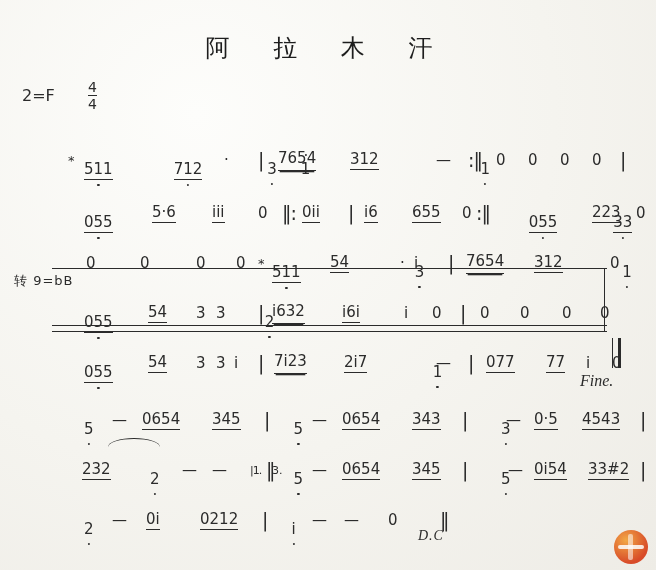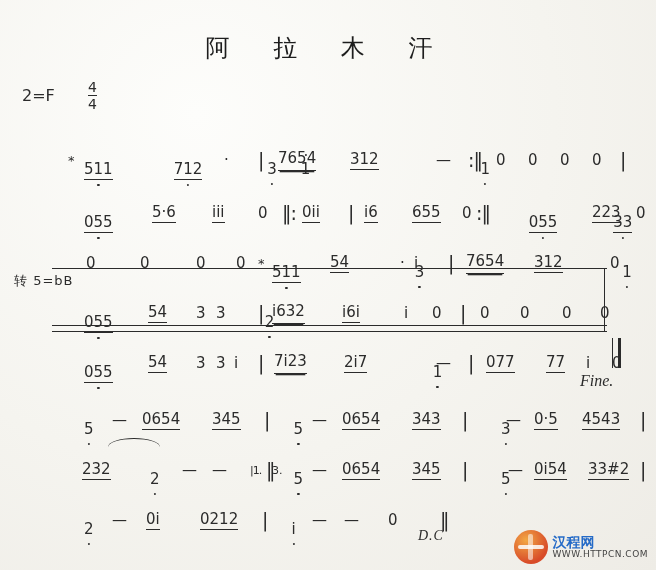--- a/index.html
+++ b/index.html
@@ -130,21 +130,21 @@
 <div class="sheet">
 
   <div class="title">阿 拉 木 汗</div>
 
   <div class="keysig">2=F</div>
   <div class="meter">
     <span class="num">4</span>
     <span class="den">4</span>
   </div>
 
-  <div class="transpose">转 5=bB</div>
+  <div class="transpose">转 9=bB</div>
   <div class="finemark">Fine.</div>
   <div class="dcmark">D.C</div>
 
   <div class="row" id="r1" style="top:140px"><span class="cell star" style="left: 68px;">*</span><span class="cell u1 dotD" style="left: 84px;">511</span><span class="cell u1 dotD" style="left: 145px;">712</span><span class="cell dotD" style="left: 210px;">3</span><span class="cell " style="left: 224px;">·</span><span class="cell dotU" style="left: 234px;">1</span><span class="cell bar" style="left: 258px;">|</span><span class="cell u2" style="left: 278px;">7654</span><span class="cell u1" style="left: 350px;">312</span><span class="cell dotD" style="left: 404px;">1</span><span class="cell " style="left: 436px;">—</span><span class="cell repeat" style="left: 468px;">:‖</span><span class="cell " style="left: 496px;">0</span><span class="cell " style="left: 528px;">0</span><span class="cell " style="left: 560px;">0</span><span class="cell " style="left: 592px;">0</span><span class="cell bar" style="left: 620px;">|</span></div>
   <div class="row" id="r2" style="top:193px"><span class="cell u1 dotD" style="left: 84px;">055</span><span class="cell u1" style="left: 152px;">5·6</span><span class="cell u1" style="left: 212px;">iii</span><span class="cell " style="left: 258px;">0</span><span class="cell repeat" style="left: 282px;">‖:</span><span class="cell u1" style="left: 302px;">0ii</span><span class="cell bar" style="left: 348px;">|</span><span class="cell u1" style="left: 364px;">i6</span><span class="cell u1" style="left: 412px;">655</span><span class="cell " style="left: 462px;">0</span><span class="cell repeat" style="left: 476px;">:‖</span><span class="cell u1 dotD" style="left: 500px;">055</span><span class="cell u1 dotD" style="left: 556px;">33</span><span class="cell u1" style="left: 592px;">223</span><span class="cell " style="left: 636px;">0</span></div>
   <div class="row" id="r3" style="top:243px"><span class="cell " style="left: 86px;">0</span><span class="cell " style="left: 140px;">0</span><span class="cell " style="left: 196px;">0</span><span class="cell " style="left: 236px;">0</span><span class="cell star" style="left: 258px;">*</span><span class="cell u1 dotD" style="left: 272px;">511</span><span class="cell u1" style="left: 330px;">54</span><span class="cell dotD" style="left: 386px;">3</span><span class="cell " style="left: 400px;">·</span><span class="cell " style="left: 414px;">i</span><span class="cell bar" style="left: 448px;">|</span><span class="cell u2" style="left: 466px;">7654</span><span class="cell u1" style="left: 534px;">312</span><span class="cell dotD" style="left: 584px;">1</span><span class="cell " style="left: 610px;">0</span></div>
   <div class="row" id="r4" style="top:293px"><span class="cell u1 dotD" style="left: 84px;">055</span><span class="cell u1" style="left: 148px;">54</span><span class="cell " style="left: 196px;">3</span><span class="cell " style="left: 216px;">3</span><span class="cell dotD" style="left: 236px;">2</span><span class="cell bar" style="left: 258px;">|</span><span class="cell u2" style="left: 272px;">i632</span><span class="cell u1" style="left: 342px;">i6i</span><span class="cell " style="left: 404px;">i</span><span class="cell " style="left: 432px;">0</span><span class="cell bar" style="left: 460px;">|</span><span class="cell " style="left: 480px;">0</span><span class="cell " style="left: 520px;">0</span><span class="cell " style="left: 562px;">0</span><span class="cell " style="left: 600px;">0</span></div>
   <div class="row" id="r5" style="top:343px"><span class="cell u1 dotD" style="left: 84px;">055</span><span class="cell u1" style="left: 148px;">54</span><span class="cell " style="left: 196px;">3</span><span class="cell " style="left: 216px;">3</span><span class="cell " style="left: 234px;">i</span><span class="cell bar" style="left: 258px;">|</span><span class="cell u2" style="left: 274px;">7i23</span><span class="cell u1" style="left: 344px;">2i7</span><span class="cell dotD" style="left: 404px;">1</span><span class="cell " style="left: 436px;">—</span><span class="cell bar" style="left: 468px;">|</span><span class="cell u1" style="left: 486px;">077</span><span class="cell u1" style="left: 546px;">77</span><span class="cell " style="left: 586px;">i</span><span class="cell " style="left: 612px;">0</span></div>
   <div class="row" id="r6" style="top:400px"><span class="cell dotD" style="left: 84px;">5</span><span class="cell " style="left: 112px;">—</span><span class="cell u1" style="left: 142px;">0654</span><span class="cell u1" style="left: 212px;">345</span><span class="cell bar" style="left: 264px;">|</span><span class="cell dotD" style="left: 284px;">5</span><span class="cell " style="left: 312px;">—</span><span class="cell u1" style="left: 342px;">0654</span><span class="cell u1" style="left: 412px;">343</span><span class="cell bar" style="left: 462px;">|</span><span class="cell dotD" style="left: 482px;">3</span><span class="cell " style="left: 506px;">—</span><span class="cell u1" style="left: 534px;">0·5</span><span class="cell u1" style="left: 582px;">4543</span><span class="cell bar" style="left: 640px;">|</span></div>
   <div class="row" id="r7" style="top:450px"><span class="cell u1" style="left: 82px;">232</span><span class="cell dotD" style="left: 150px;">2</span><span class="cell " style="left: 182px;">—</span><span class="cell " style="left: 212px;">—</span><span class="cell repeat tiny" style="left: 250px;">|1.</span><span class="cell bar" style="left: 266px;">‖</span><span class="cell tiny" style="left: 272px;">3.</span><span class="cell dotD" style="left: 284px;">5</span><span class="cell " style="left: 312px;">—</span><span class="cell u1" style="left: 342px;">0654</span><span class="cell u1" style="left: 412px;">345</span><span class="cell bar" style="left: 462px;">|</span><span class="cell dotD" style="left: 482px;">5</span><span class="cell " style="left: 508px;">—</span><span class="cell u1" style="left: 534px;">0i54</span><span class="cell u1" style="left: 588px;">33#2</span><span class="cell bar" style="left: 640px;">|</span></div>
@@ -154,19 +154,15 @@
   <div class="boxline" style="left:52px;top:325px;width:555px;height:1.4px;"></div>
   <div class="boxline" style="left:52px;top:331px;width:555px;height:1.4px;"></div>
   <div class="boxline" style="left:604px;top:268px;width:1.4px;height:64px;"></div>
   <div class="boxline" style="left:612px;top:338px;width:1.4px;height:30px;"></div>
   <div class="boxline" style="left:618px;top:338px;width:3px;height:30px;"></div>
 
   <div class="slur" style="left:108px;top:438px;width:52px;"></div>
 
   <div class="wm">
     <div class="globe"></div>
-    <div class="txt">
-      <div class="cn">汉程网</div>
-      <div class="en">WWW.HTTPCN.COM</div>
-    </div>
   </div>
 
 </div>
 
 </body></html>

